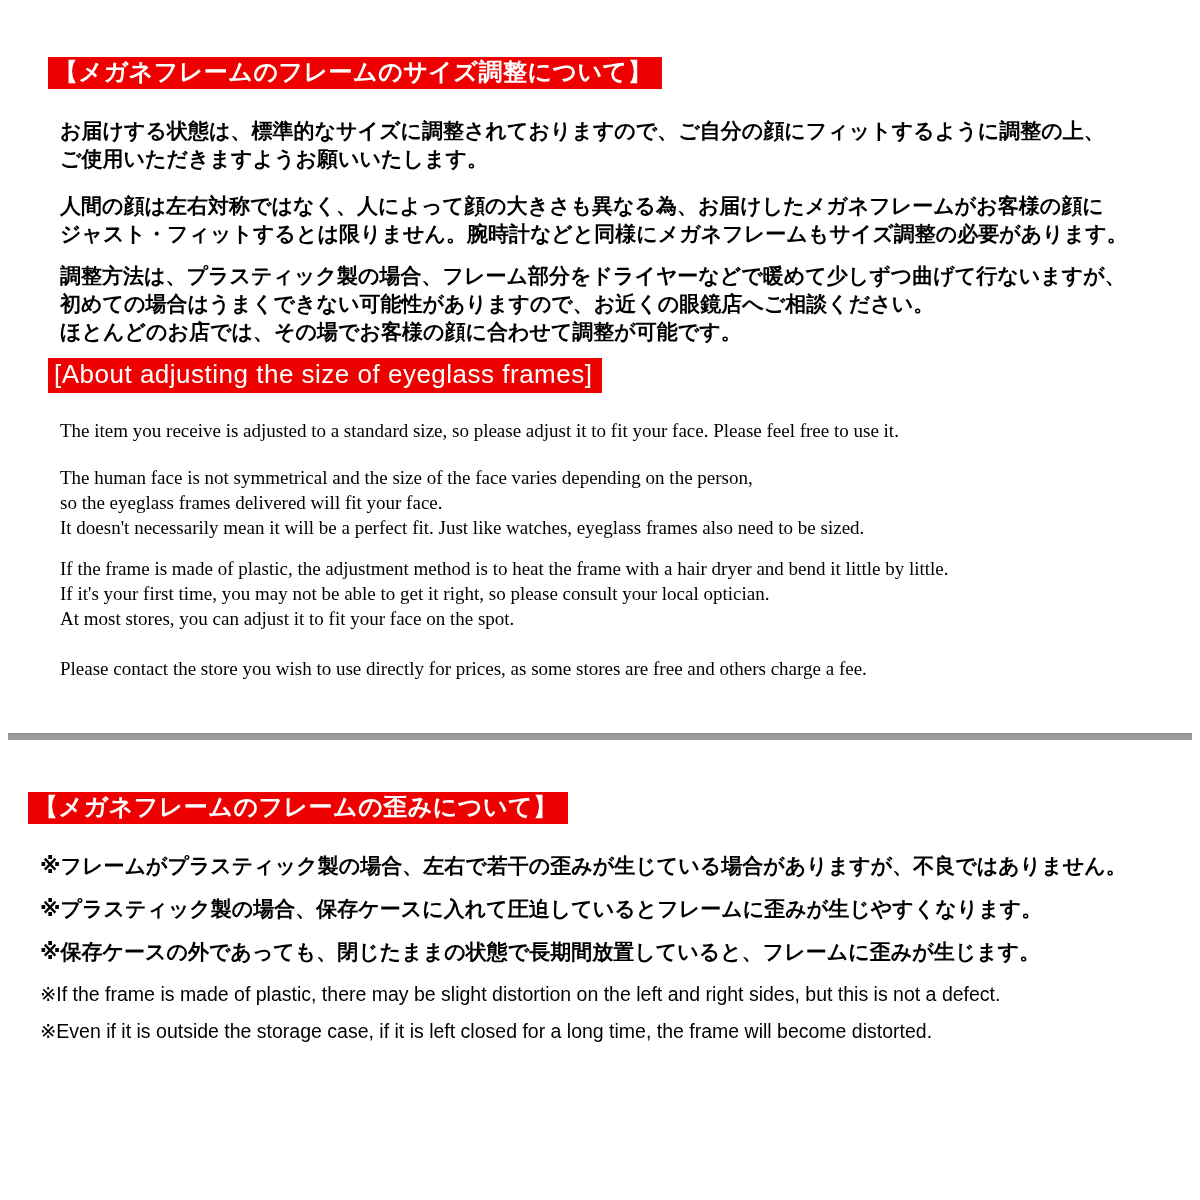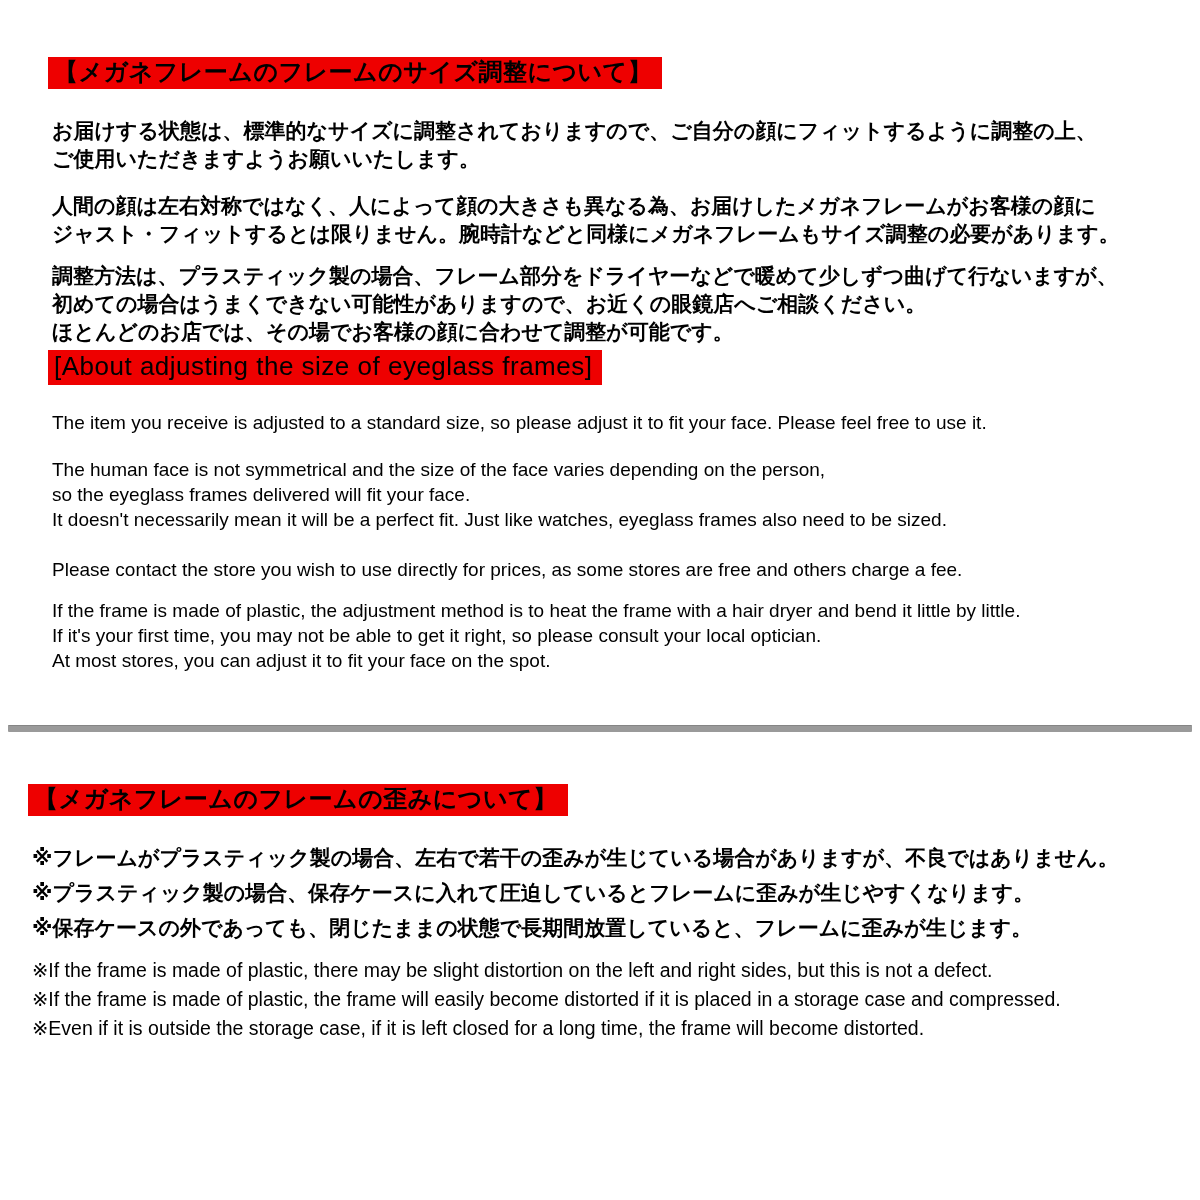--- a/index.html
+++ b/index.html
@@ -14,48 +14,49 @@
   }
   .page {
     padding: 0 40px 0 48px;
   }
   .page.first { padding-top: 57px; }
   .page.second { padding-top: 52px; padding-left: 28px; }
 
   .banner {
     display: inline-block;
     background: #ee0000;
-    color: #000000;
+    color: #ffffff;
     padding: 2px 10px 4px 6px;
     line-height: 1.1;
   }
   .banner-ja {
     font-size: 24px;
     font-weight: bold;
     letter-spacing: 0.5px;
   }
   .banner-en {
     font-size: 26px;
     font-weight: normal;
     letter-spacing: 0.5px;
   }
   .banner-row { line-height: 0; }
 
-  p { margin: 4px; white-space: pre-line; }
+  p { margin: 12px; white-space: pre-line; }
 
   .para-ja {
     font-size: 21px;
     font-weight: bold;
     line-height: 28px;
     letter-spacing: 0;
   }
   .para-en {
     font-size: 19px;
     font-weight: normal;
     line-height: 25px;
+    font-family: Liberation Serif, serif;
   }
   .note-ja {
     font-size: 21px;
     font-weight: bold;
     line-height: 31px;
   }
   .note-en {
     font-size: 19.5px;
     font-weight: normal;
     line-height: 25px;
@@ -103,41 +104,40 @@
 ほとんどのお店では、その場でお客様の顔に合わせて調整が可能です。</p>
 
   <div class="banner-row banner2-row">
     <span class="banner banner-en">[About adjusting the size of eyeglass frames]</span>
   </div>
 
   <p class="para-en p-en-1">The item you receive is adjusted to a standard size, so please adjust it to fit your face. Please feel free to use it.</p>
   <p class="para-en p-en-2">The human face is not symmetrical and the size of the face varies depending on the person,
 so the eyeglass frames delivered will fit your face.
 It doesn't necessarily mean it will be a perfect fit. Just like watches, eyeglass frames also need to be sized.</p>
-  <p class="para-en p-en-4">Please contact the store you wish to use directly for prices, as some stores are free and others charge a fee.</p>
   <p class="para-en p-en-3">If the frame is made of plastic, the adjustment method is to heat the frame with a hair dryer and bend it little by little.
 If it's your first time, you may not be able to get it right, so please consult your local optician.
 At most stores, you can adjust it to fit your face on the spot.</p>
+  <p class="para-en p-en-4">Please contact the store you wish to use directly for prices, as some stores are free and others charge a fee.</p>
 
 </div>
 
 <div class="divider"></div>
 
 <div class="page second">
 
   <div class="banner-row">
     <span class="banner banner-ja">【メガネフレームのフレームの歪みについて】</span>
   </div>
 
   <div class="notes-ja-block">
     <p class="note-ja">※フレームがプラスティック製の場合、左右で若干の歪みが生じている場合がありますが、不良ではありません。</p>
     <p class="note-ja">※プラスティック製の場合、保存ケースに入れて圧迫しているとフレームに歪みが生じやすくなります。</p>
     <p class="note-ja">※保存ケースの外であっても、閉じたままの状態で長期間放置していると、フレームに歪みが生じます。</p>
   </div>
 
 
   <div class="notes-en-block">
     <p class="note-en">※If the frame is made of plastic, there may be slight distortion on the left and right sides, but this is not a defect.</p>
-    <p class="note-en">※If the frame is made of plastic, the frame will easily become distorted if it is placed in a storage case and compressed.</p>
     <p class="note-en">※Even if it is outside the storage case, if it is left closed for a long time, the frame will become distorted.</p>
   </div>
 
 </div>
 
 </body></html>

